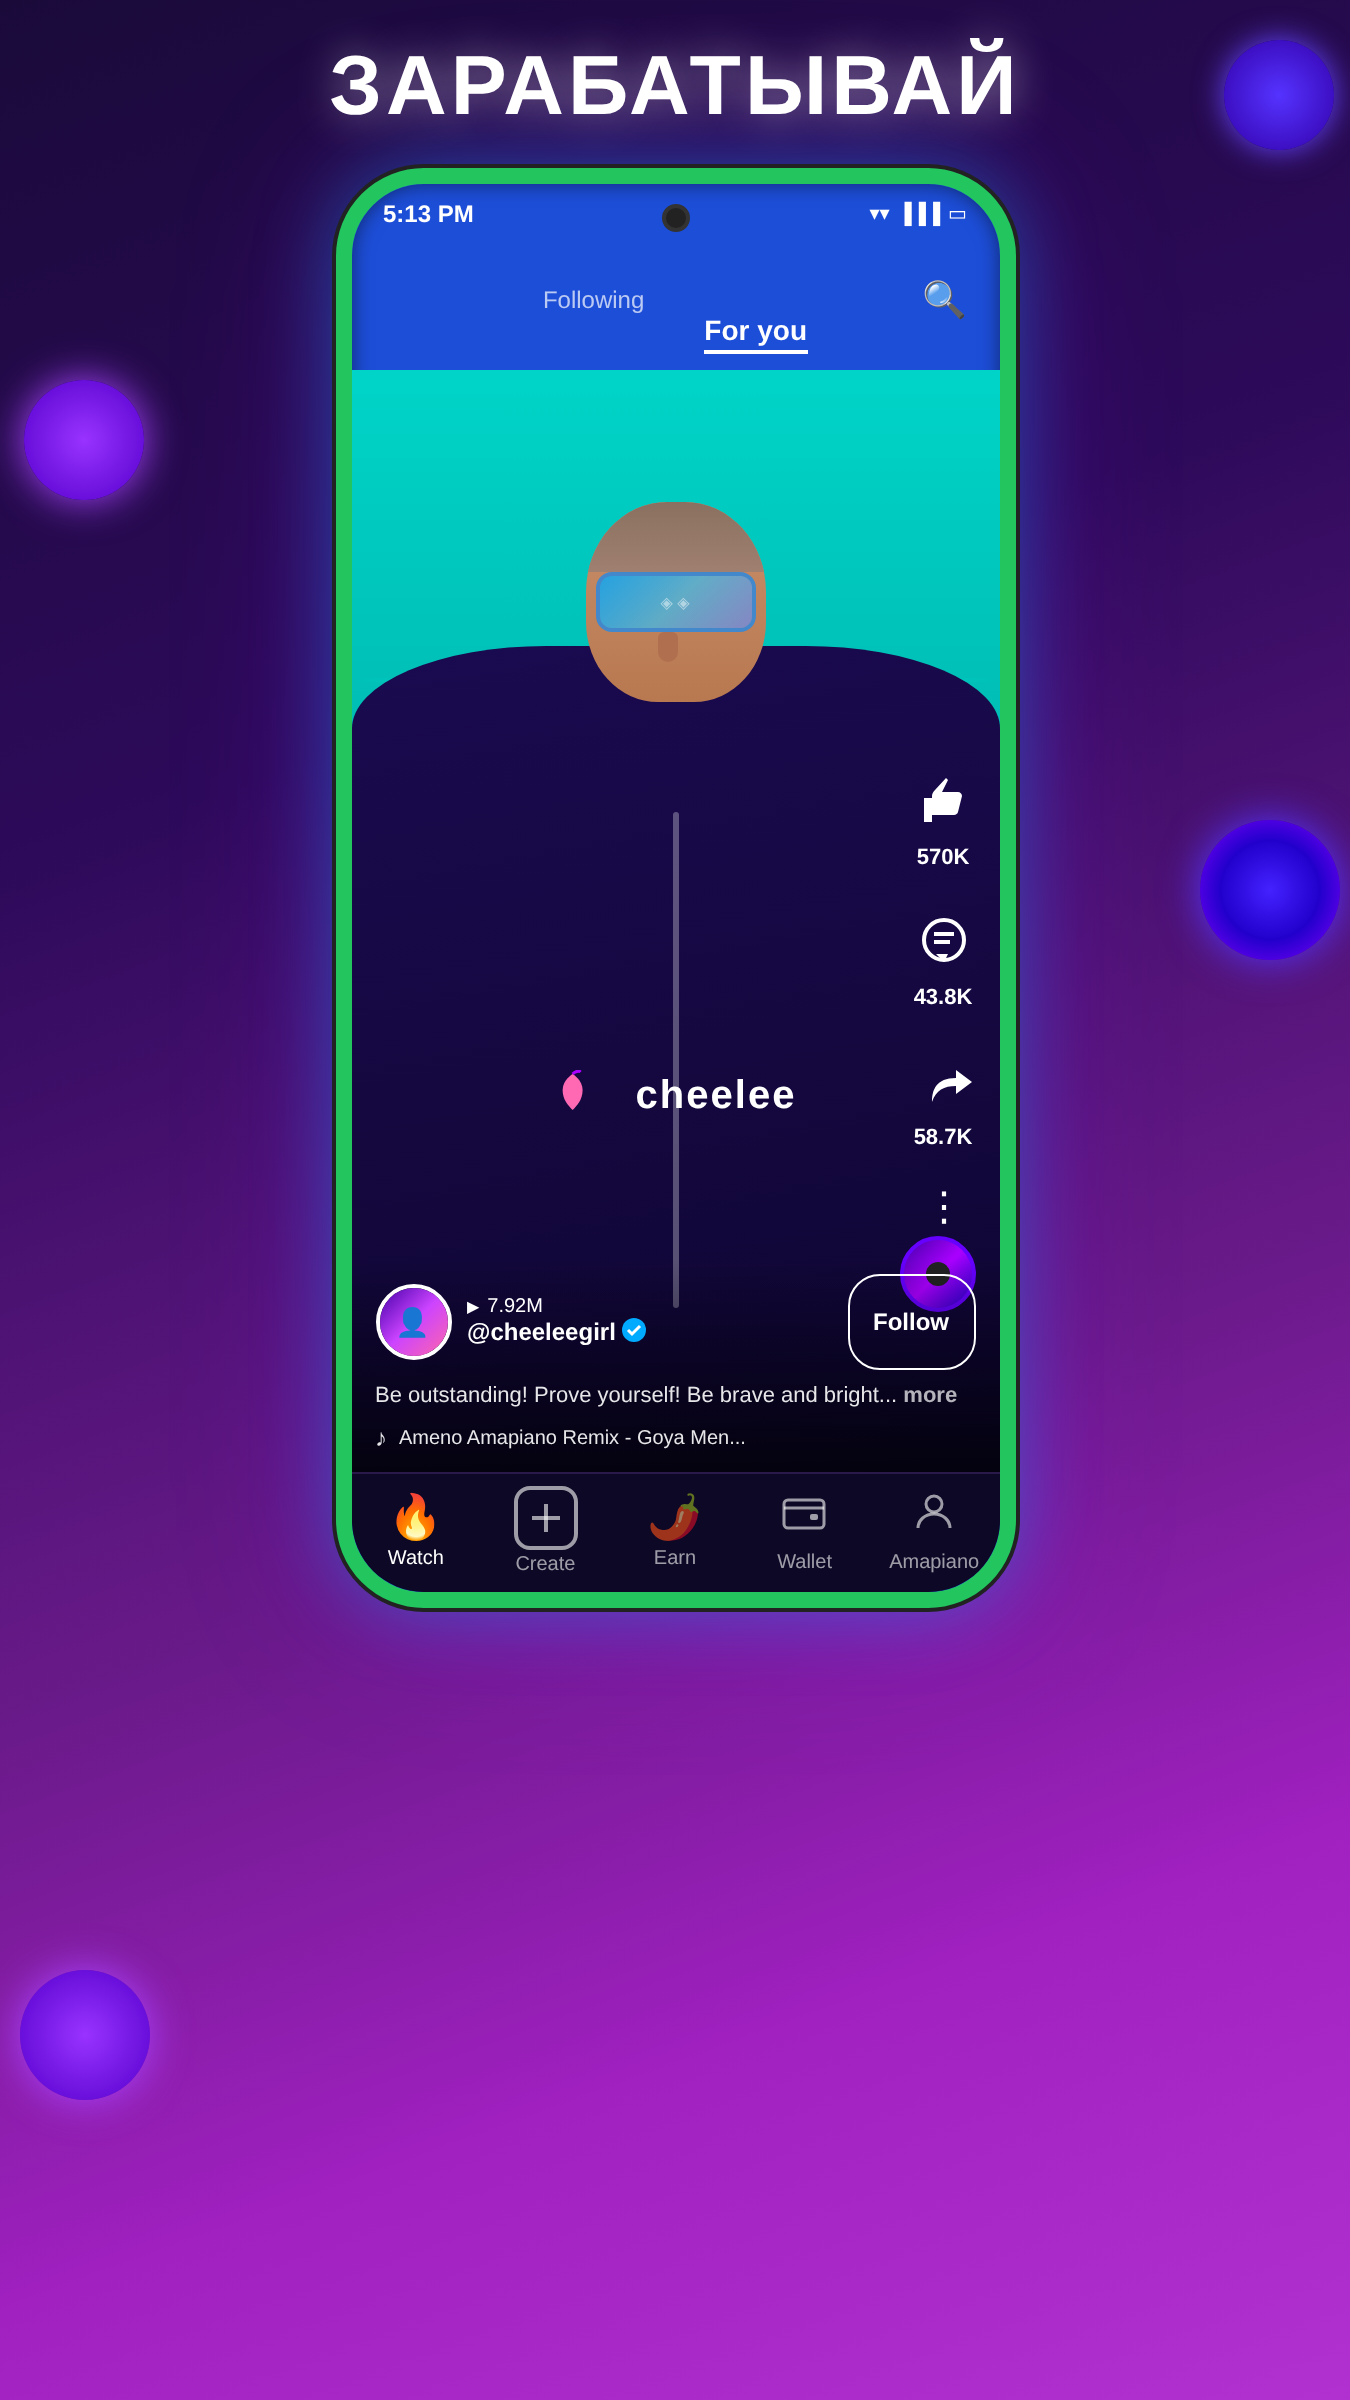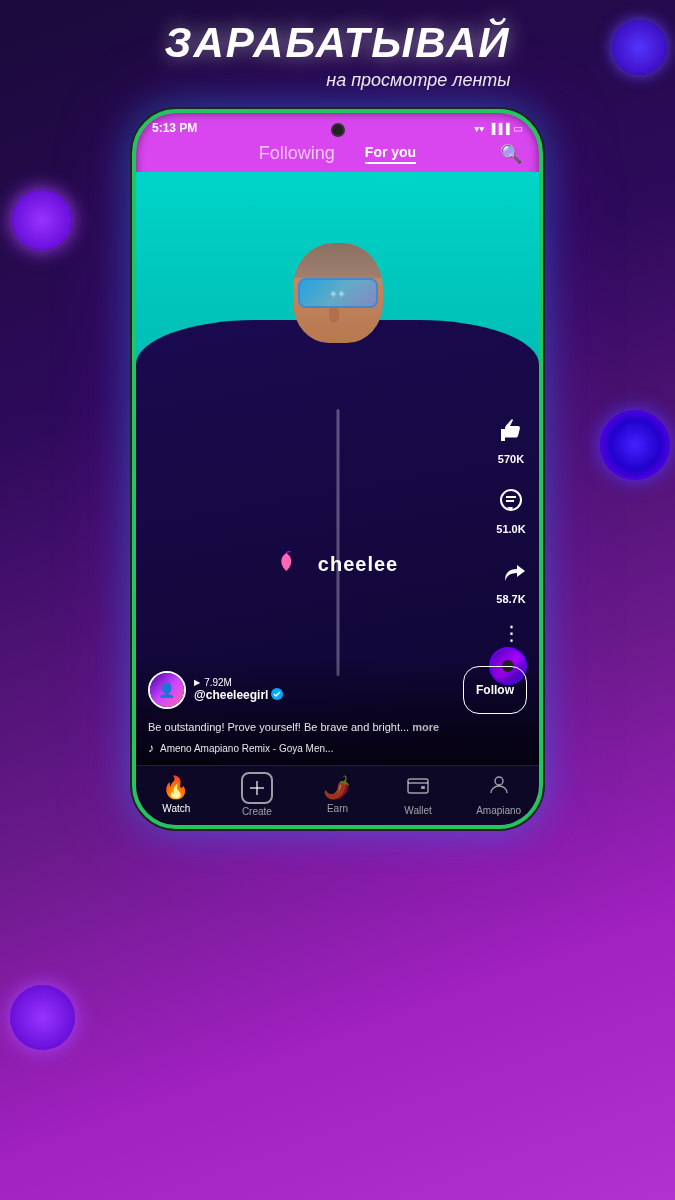--- a/index.html
+++ b/index.html
@@ -41,24 +41,23 @@
     }
     .orb-bl {
       width: 65px; height: 65px;
       left: 10px; bottom: 150px;
       background: radial-gradient(circle, #9933ff, #5500cc);
       box-shadow: 0 0 20px #aa44ff;
     }
 
     
     .header-section {
-      text-align: right;
+      text-align: left;
       padding-top: 20px;
       z-index: 10;
-      font-style: italic;
     }
     .main-title {
       font-size: 42px;
       font-weight: 900;
       color: #fff;
       text-shadow: 0 0 20px rgba(255,255,255,0.5);
       letter-spacing: 2px;
       line-height: 1.1;
     }
     .sub-title {
@@ -68,25 +67,25 @@
       font-weight: 400;
     }
 
     
     .phone-wrapper {
       margin-top: 18px;
       position: relative;
       z-index: 5;
     }
     .phone-frame {
-      width: 411px;
+      width: 340px;
       height: 720px;
-      background: #d946ef;
+      background: #1d4ed8;
       border-radius: 44px;
-      border: 4px solid #22c55e;
+      border: 8px solid #22c55e;
       box-shadow:
         0 0 0 2px #222,
         0 0 40px rgba(0,180,255,0.4),
         0 0 80px rgba(150,0,255,0.3),
         inset 0 0 10px rgba(0,0,0,0.5);
       overflow: hidden;
       position: relative;
       display: flex;
       flex-direction: column;
     }
@@ -134,30 +133,31 @@
     .top-nav {
       display: flex;
       justify-content: center;
       align-items: center;
       gap: 30px;
       padding: 4px 16px 8px;
       position: relative;
       z-index: 50;
     }
     .nav-following {
-      font-size: 18px;
+      font-size: 12px;
       color: rgba(255,255,255,0.7);
       font-weight: 500;
     }
     .nav-foryou {
       font-size: 14px;
       color: #fff;
       font-weight: 700;
       border-bottom: 2px solid #fff;
       padding-bottom: 2px;
+      margin-top: 35px;
     }
     .search-btn {
       position: absolute;
       right: 16px;
       color: #fff;
       font-size: 18px;
     }
 
     
     .video-area {
@@ -420,21 +420,20 @@
 </head>
 <body>
 
 <div class="bg-orb orb-tl"></div>
 <div class="bg-orb orb-tr"></div>
 <div class="bg-orb orb-tr2"></div>
 <div class="bg-orb orb-bl"></div>
 
 <div class="header-section">
   <div class="main-title">ЗАРАБАТЫВАЙ</div>
-  <div class="sub-title">на просмотре ленты</div>
 </div>
 
 <div class="phone-wrapper">
   <div class="phone-frame">
 
     <div class="phone-notch"></div>
 
     <div class="status-bar">
       <span class="status-time">5:13 PM</span>
       <div class="status-icons">
@@ -496,21 +495,21 @@
 
         <div class="action-btn">
           <div class="action-icon">
             <svg width="28" height="28" viewBox="0 0 28 28" fill="white">
               <circle cx="14" cy="13" r="10" stroke="white" stroke-width="2" fill="none"></circle>
               <line x1="9" y1="10" x2="19" y2="10" stroke="white" stroke-width="2"></line>
               <line x1="9" y1="14" x2="17" y2="14" stroke="white" stroke-width="2"></line>
               <path d="M10 20 L14 24 L16 20" fill="white"></path>
             </svg>
           </div>
-          <span class="action-count">51.0K</span>
+          <span class="action-count">43.8K</span>
         </div>
 
         <div class="action-btn">
           <div class="action-icon">
             <svg width="28" height="28" viewBox="0 0 28 28" fill="white">
               <path d="M20 8L28 14L20 20V16C14 16 10 18 8 24C8 18 10 12 20 12V8Z" fill="white"></path>
             </svg>
           </div>
           <span class="action-count">58.7K</span>
         </div>

